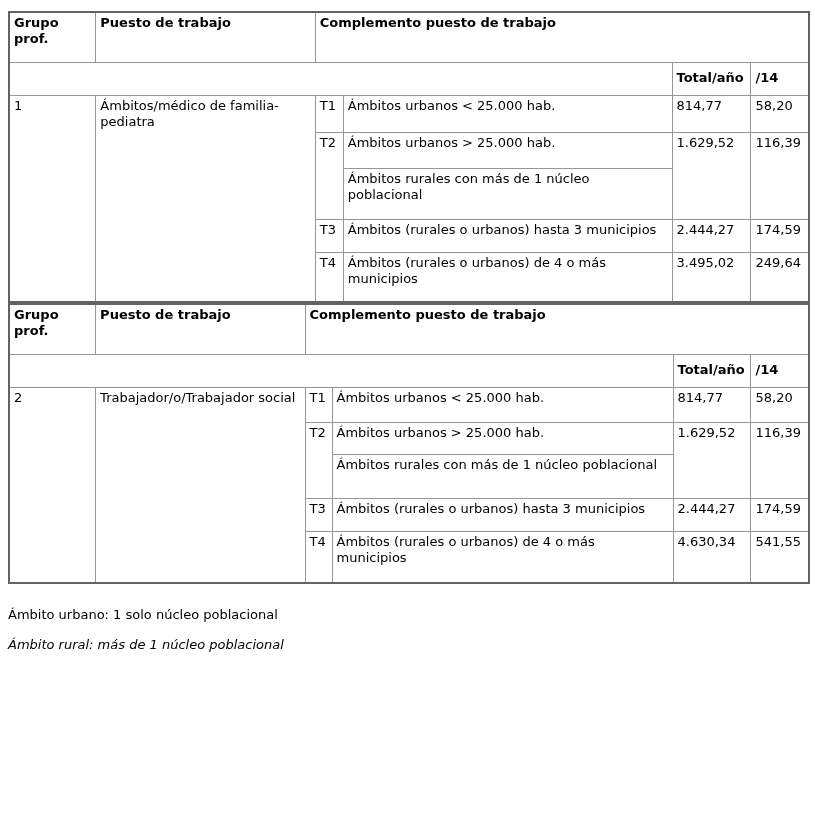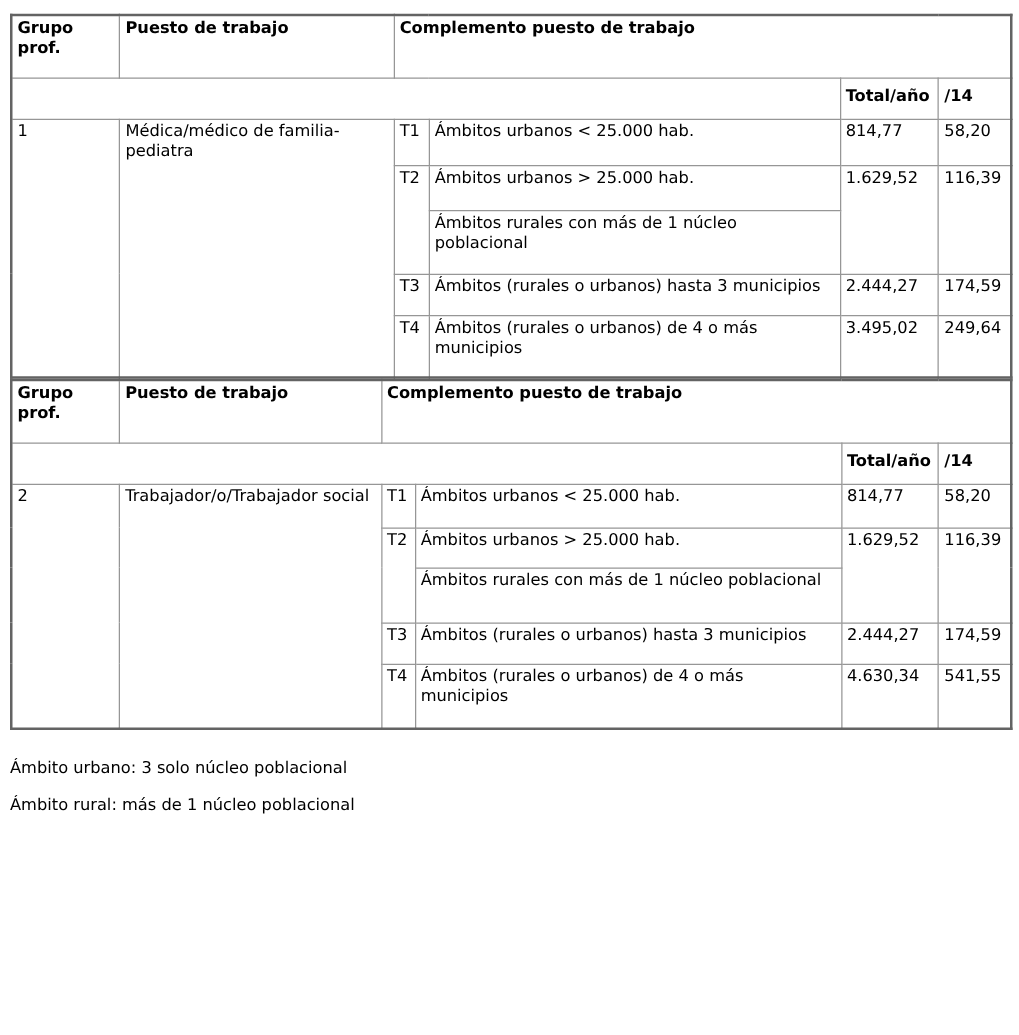--- a/index.html
+++ b/index.html
@@ -47,21 +47,21 @@
   tr.h44 { height: 44px; }
   tr.h52 { height: 52px; }
 
   td.grupo-num { text-align: center; }
   td.num { text-align: right; }
   td.tlab { padding-left: 3px; padding-right: 1px; }
   tr.subhdr th { vertical-align: middle; }
 
   .footnote { margin: 0; line-height: 16px; }
   .footnote.first { margin-top: 23px; }
-  .footnote.secondfn { margin-top: 14px; }
+  .footnote.secondfn { margin-top: 14px; font-style: italic; }
 </style>
 </head>
 <body>
 
 <div class="page">
 
 
   <table class="comp">
     <colgroup>
       <col style="width:87px">
@@ -77,21 +77,21 @@
         <th>Puesto de trabajo</th>
         <th colspan="4">Complemento puesto de trabajo</th>
       </tr>
       <tr class="h33 subhdr">
         <td colspan="4"></td>
         <th>Total/año</th>
         <th>/14</th>
       </tr>
       <tr class="h37">
         <td class="grupo-num" rowspan="5">1</td>
-        <td rowspan="5">Médica/médico de familia-pediatra</td>
+        <td rowspan="5">Ámbitos/médico de familia-pediatra</td>
         <td class="tlab">T1</td>
         <td>Ámbitos urbanos &lt; 25.000 hab.</td>
         <td class="num">814,77</td>
         <td class="num">58,20</td>
       </tr>
       <tr class="h36">
         <td class="tlab" rowspan="2">T2</td>
         <td>Ámbitos urbanos &gt; 25.000 hab.</td>
         <td class="num" rowspan="2">1.629,52</td>
         <td class="num" rowspan="2">116,39</td>
@@ -160,16 +160,16 @@
       </tr>
       <tr class="h52">
         <td class="tlab">T4</td>
         <td>Ámbitos (rurales o urbanos) de 4 o más municipios</td>
         <td class="num">4.630,34</td>
         <td class="num">541,55</td>
       </tr>
     </tbody>
   </table>
 
-  <p class="footnote first">Ámbito urbano: 3 solo núcleo poblacional</p>
+  <p class="footnote first">Ámbito urbano: 1 solo núcleo poblacional</p>
   <p class="footnote secondfn">Ámbito rural: más de 1 núcleo poblacional</p>
 
 </div>
 
 </body></html>

